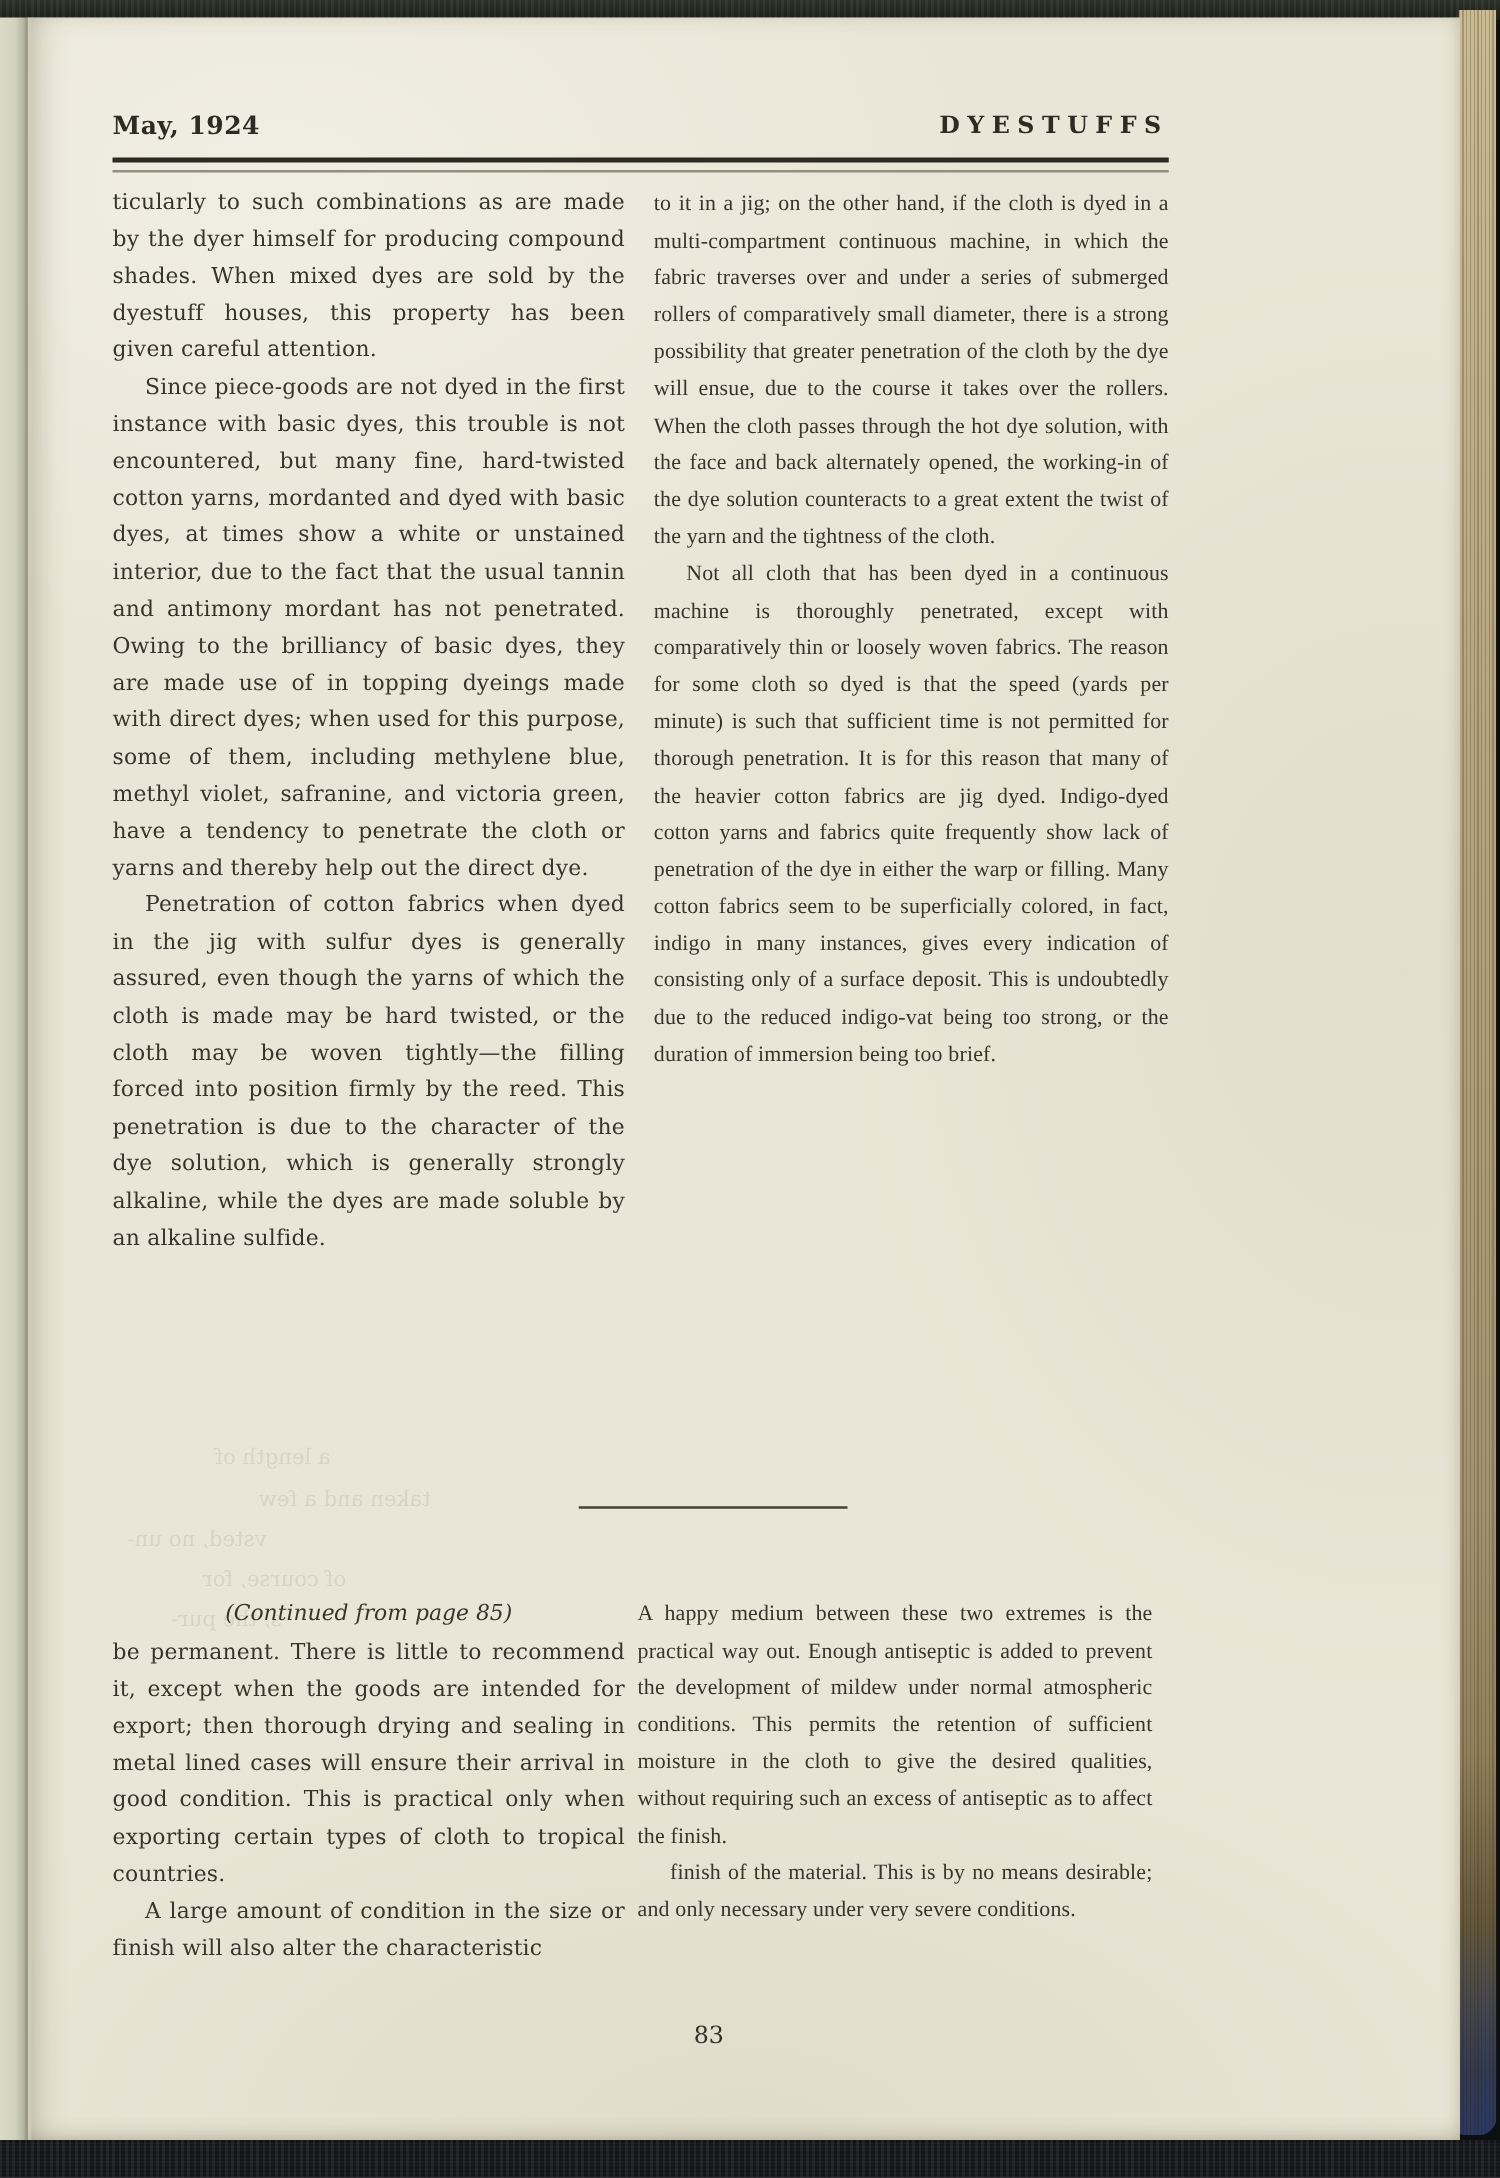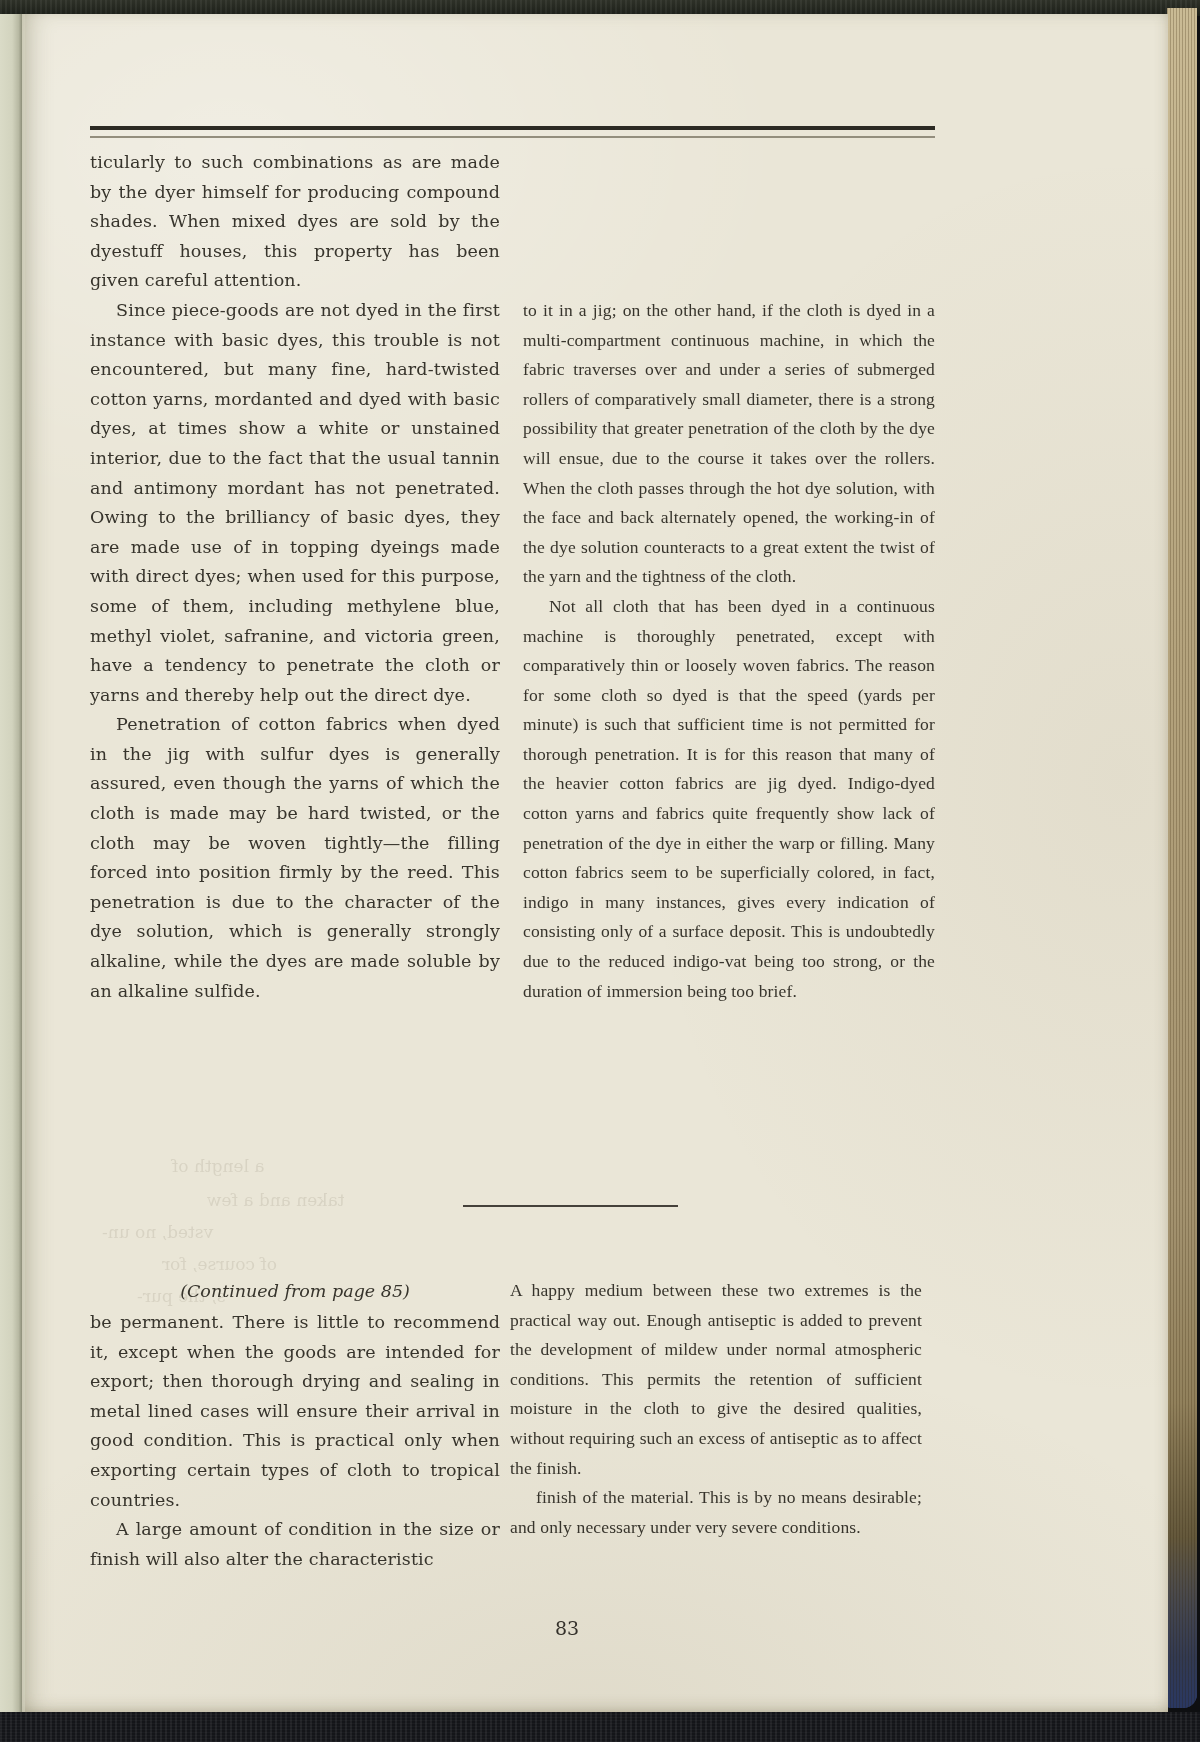--- a/index.html
+++ b/index.html
@@ -64,21 +64,21 @@
     position: absolute; left: 0; top: 0;
     font-size: 20px; font-weight: bold; letter-spacing: 0.4px; color: #2e2b24;
   }
   .journal-title {
     position: absolute; right: 0; top: 1px;
     font-size: 19px; font-weight: bold; letter-spacing: 6px; color: #2e2b24;
   }
   .rule-thick { position: absolute; left: 68px; top: 112px; width: 845px; height: 4px; background: #2c2a23; }
   .rule-thin  { position: absolute; left: 68px; top: 122px; width: 845px; height: 2px; background: #938e7d; }
 
-  .cols-top { position: absolute; left: 68px; top: 134px; width: 845px; display: flex; gap: 23px; align-items: flex-end; }
+  .cols-top { position: absolute; left: 68px; top: 134px; width: 845px; display: flex; gap: 23px; }
   .cols-bottom { position: absolute; left: 68px; top: 1262px; width: 845px; display: flex; gap: 10px; }
   .col { width: 410px; }
   .col.right { width: 412px; font-family: Liberation Serif, serif; }
   .col p {
     margin: 0; font-size: 17.5px; line-height: 29.6px; text-align: justify;
     letter-spacing: 0.15px; color: #37342c;
   }
   .col p + p { text-indent: 26px; }
   .continued-note {
     font-size: 17.5px; line-height: 30px; font-style: italic; text-align: center;
@@ -103,20 +103,24 @@
 </head>
 <body>
 
 <div class="scene">
   <div class="cover-top"></div>
   <div class="edge-left"></div>
   <div class="fore-edge"></div>
 
   <div class="page">
 
+    <div class="page-header">
+      <span class="issue-date">May, 1924</span>
+      <span class="journal-title">DYESTUFFS</span>
+    </div>
     <div class="rule-thick"></div>
     <div class="rule-thin"></div>
 
     <div class="cols-top">
       <div class="col left">
         <p>ticularly to such combinations as are made by the dyer himself for producing compound shades.  When mixed dyes are sold by the dyestuff houses, this property has been given careful attention.</p>
         <p>Since piece-goods are not dyed in the first instance with basic dyes, this trouble is not encountered, but many fine, hard-twisted cotton yarns, mordanted and dyed with basic dyes, at times show a white or unstained interior, due to the fact that the usual tannin and antimony mordant has not penetrated.  Owing to the brilliancy of basic dyes, they are made use of in topping dyeings made with direct dyes; when used for this purpose, some of them, including methylene blue, methyl violet, safranine, and victoria green, have a tendency to penetrate the cloth or yarns and thereby help out the direct dye.</p>
         <p>Penetration of cotton fabrics when dyed in the jig with sulfur dyes is generally assured, even though the yarns of which the cloth is made may be hard twisted, or the cloth may be woven tightly—the filling forced into position firmly by the reed.  This penetration is due to the character of the dye solution, which is generally strongly alkaline, while the dyes are made soluble by an alkaline sulfide.</p>
       </div>
       <div class="col right">

